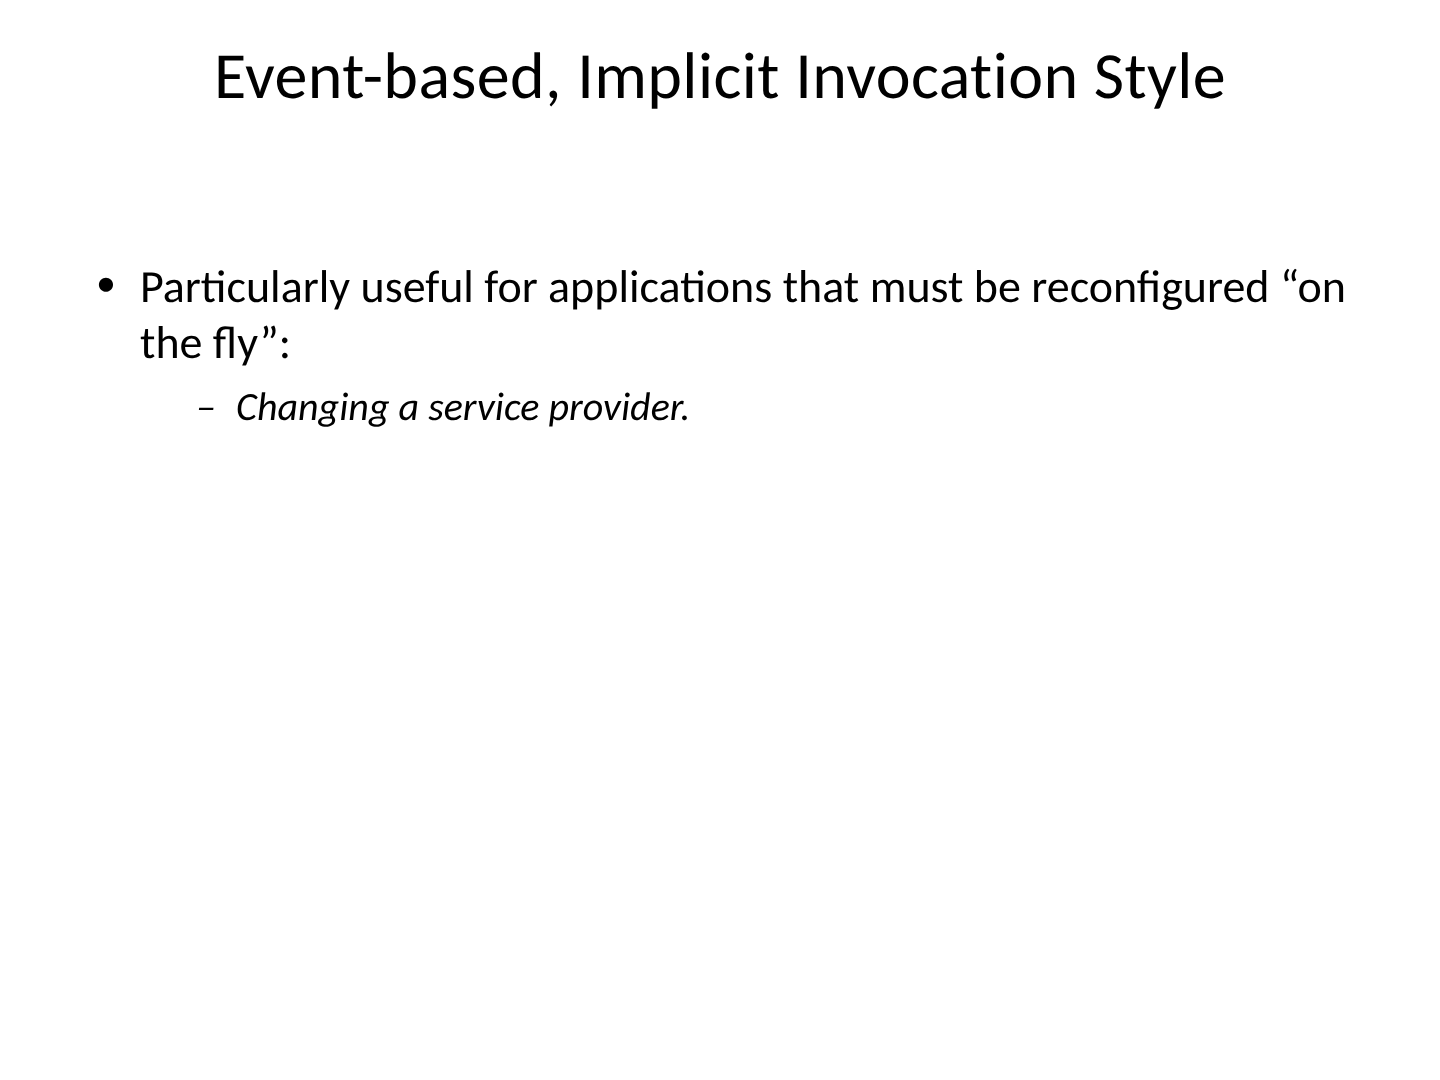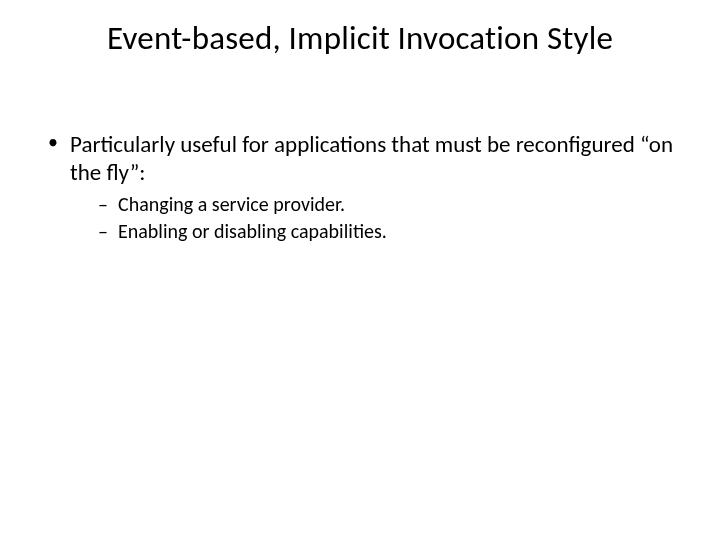--- a/index.html
+++ b/index.html
@@ -57,20 +57,21 @@
     list-style: none;
     margin: 6px 0 0 0;
     padding: 0 0 0 28px;
   }
   ul.level2 > li {
     position: relative;
     padding-left: 20px;
     font-size: 20px;
     line-height: 1.25;
     margin-bottom: 2px;
+    font-style: italic;
   }
   ul.level2 > li::before {
     content: "–";
     position: absolute;
     left: 0;
     top: 0;
   }
 </style>
 </head>
 <body>
@@ -78,20 +79,17 @@
 <div class="slide">
   <div class="title">Event-based, Implicit Invocation Style</div>
   <div class="body">
     <ul class="level1">
       <li>
         <span>Particularly useful for applications that must be reconfigured “on the fly”:</span>
         <ul class="level2">
           <li>
             <span>Changing a service provider.</span>
           </li>
-          <li>
-            <span>Enabling or disabling capabilities.</span>
-          </li>
         </ul>
       </li>
     </ul>
   </div>
 </div>
 
 </body></html>

